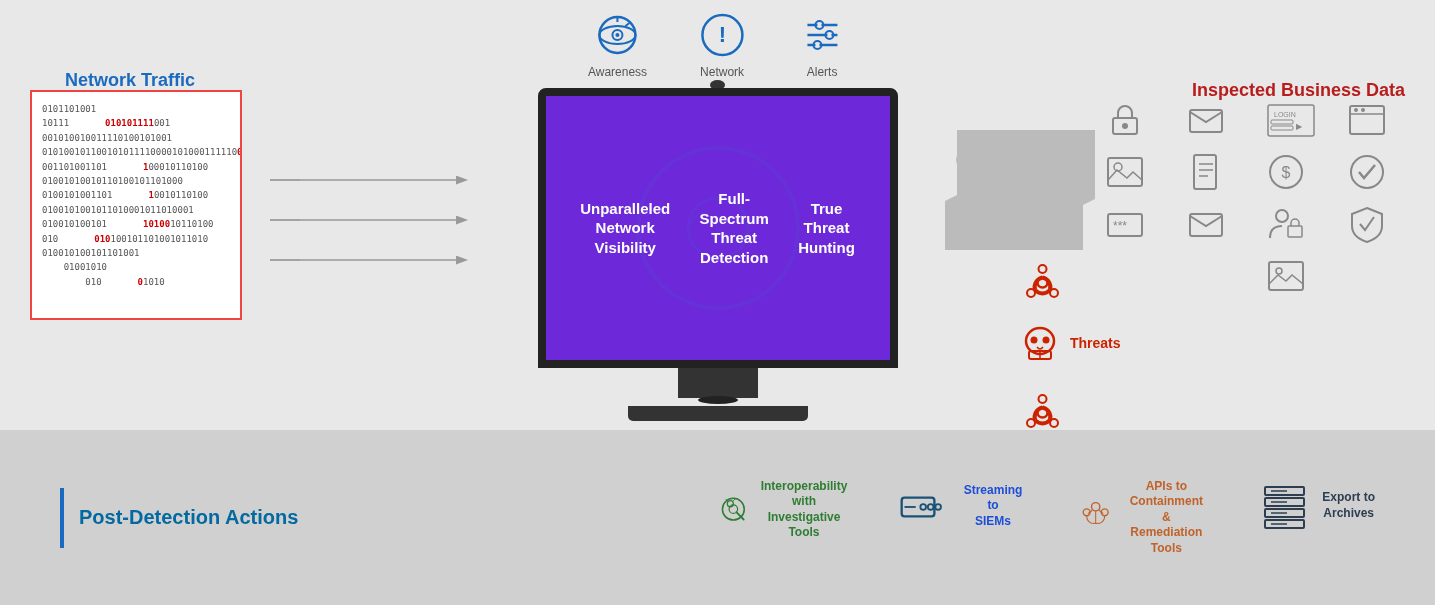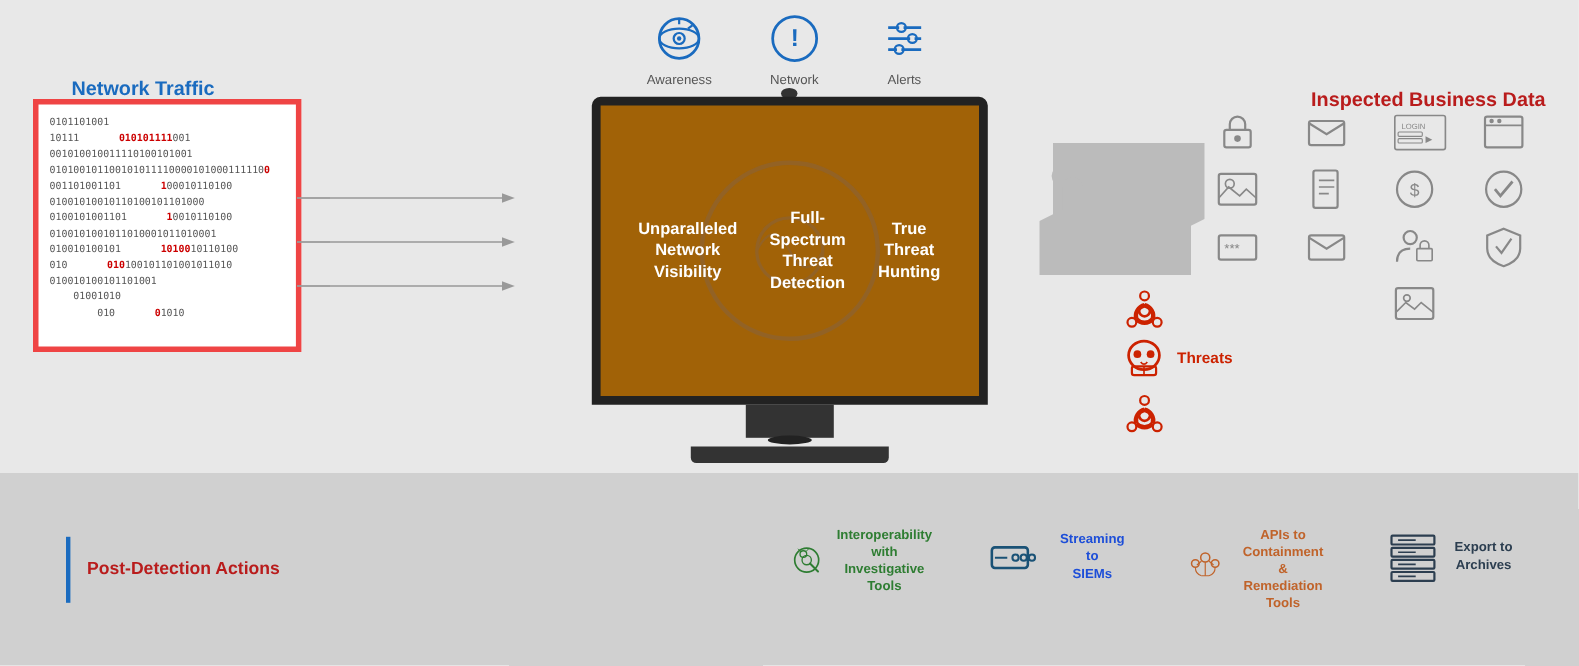--- a/index.html
+++ b/index.html
@@ -58,24 +58,24 @@
     .icon-svg {
       width: 50px;
       height: 50px;
     }
 
     
     .network-traffic-box {
       position: absolute;
       left: 30px;
       top: 90px;
-      width: 244px;
+      width: 212px;
       height: 230px;
       background: white;
-      border: 5px solid #ef4444;
+      border: 2px solid #ef4444;
       padding: 10px;
       overflow: hidden;
     }
 
     .network-traffic-title {
       position: absolute;
       left: 30px;
       top: 70px;
       font-size: 18px;
       font-weight: bold;
@@ -101,21 +101,21 @@
       position: absolute;
       left: 50%;
       transform: translateX(-50%);
       top: 80px;
       width: 360px;
     }
 
     .monitor-screen {
       width: 360px;
       height: 280px;
-      background: #a16207;
+      background: #6d28d9;
       border-radius: 8px 8px 0 0;
       border: 8px solid #222;
       display: flex;
       justify-content: center;
       position: relative;
       overflow: hidden;
     }
 
     .monitor-screen-inner {
       display: flex;
@@ -176,23 +176,23 @@
       right: 30px;
       top: 70px;
       font-size: 18px;
       font-weight: bold;
       color: #b91c1c;
       margin-top: 10px;
     }
 
     
     .post-detection-label {
-      font-size: 16px;
+      font-size: 20px;
       font-weight: bold;
-      color: #b91c1c;
+      color: #0369a1;
       white-space: nowrap;
       margin-right: 40px;
     }
 
     .post-detection-left-border {
       width: 4px;
       height: 60px;
       background: #1a6bbf;
       margin-right: 15px;
     }
@@ -332,21 +332,21 @@
       <marker id="darr" markerWidth="12" markerHeight="12" refX="6" refY="6" orient="auto">
         <path d="M0,0 L12,0 L6,12 z" fill="#bbb"></path>
       </marker>
     </defs>
 
     <path d="M20,30 L120,30" stroke="#bbb" stroke-width="18" marker-end="url(#larr)" stroke-linecap="round"></path>
 
     <path d="M30,40 L30,110" stroke="#bbb" stroke-width="18" marker-end="url(#darr)" stroke-linecap="round"></path>
   </svg>
 
-  <div style="position:absolute;right:370px;top:260px;display:flex;flex-direction:column;align-items:center;">
+  <div style="position:absolute;right:370px;top:260px;display:flex;flex-direction:column;gap:18px;align-items:flex-end;">
 
     <svg width="45" height="45" viewBox="0 0 45 45">
       <circle cx="22.5" cy="22.5" r="5" fill="none" stroke="#cc2200" stroke-width="2.5"></circle>
       <path d="M22.5,17.5 A10,10 0 0,1 30,30" fill="none" stroke="#cc2200" stroke-width="4"></path>
       <path d="M30,30 A10,10 0 0,1 15,30" fill="none" stroke="#cc2200" stroke-width="4"></path>
       <path d="M15,30 A10,10 0 0,1 22.5,17.5" fill="none" stroke="#cc2200" stroke-width="4"></path>
       <circle cx="22.5" cy="9" r="4" fill="none" stroke="#cc2200" stroke-width="2"></circle>
       <circle cx="34" cy="33" r="4" fill="none" stroke="#cc2200" stroke-width="2"></circle>
       <circle cx="11" cy="33" r="4" fill="none" stroke="#cc2200" stroke-width="2"></circle>
     </svg>

